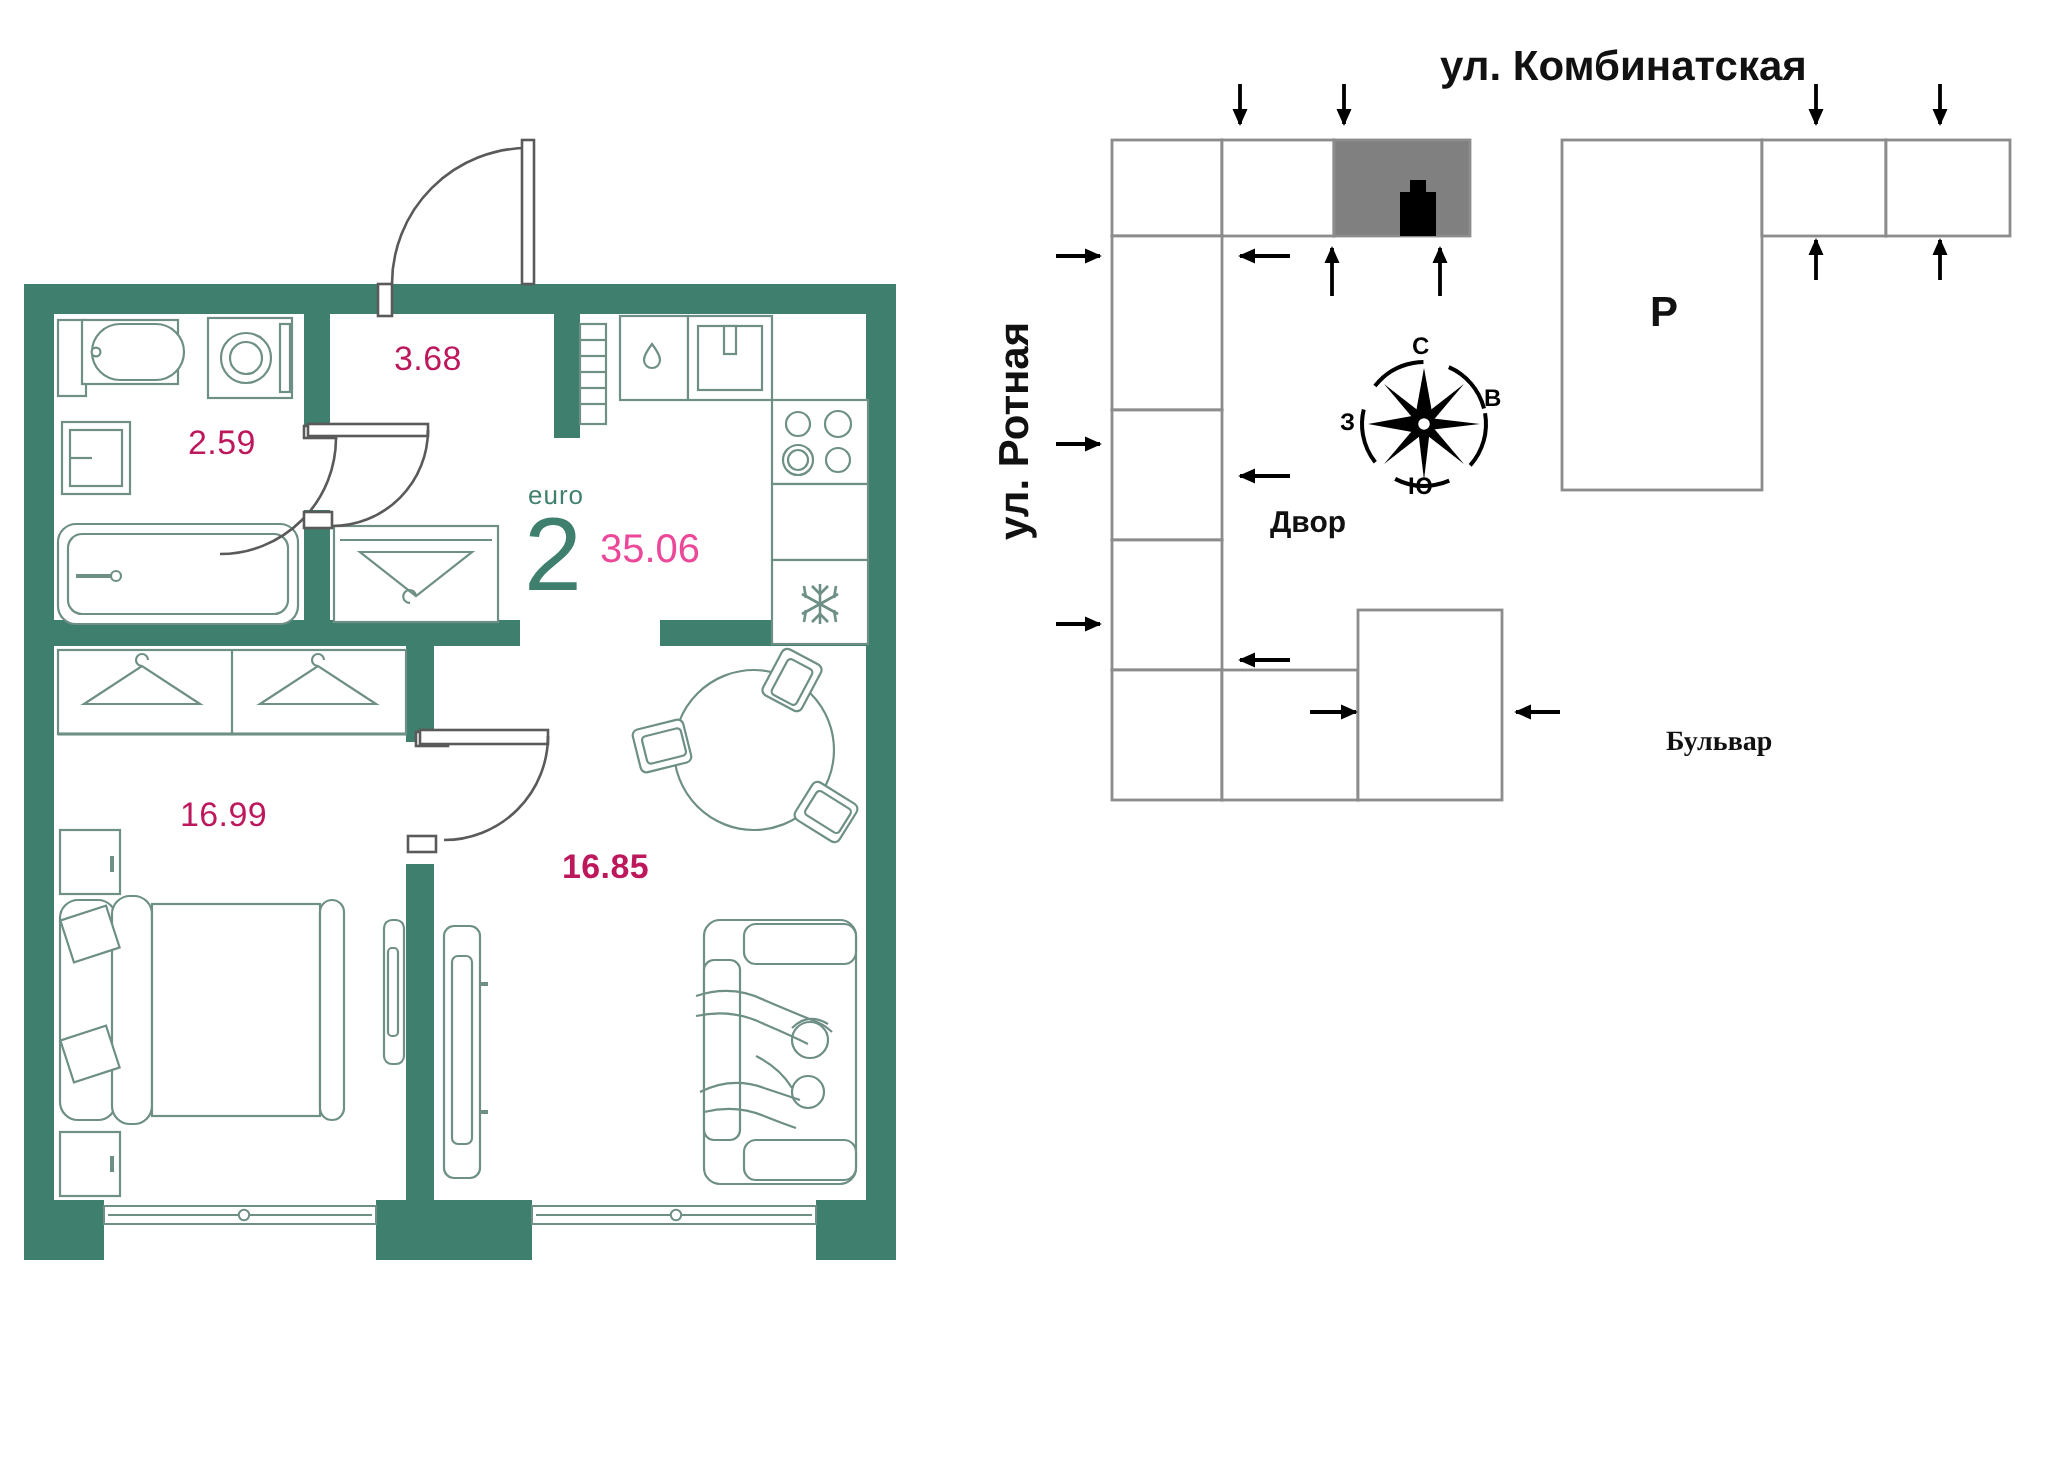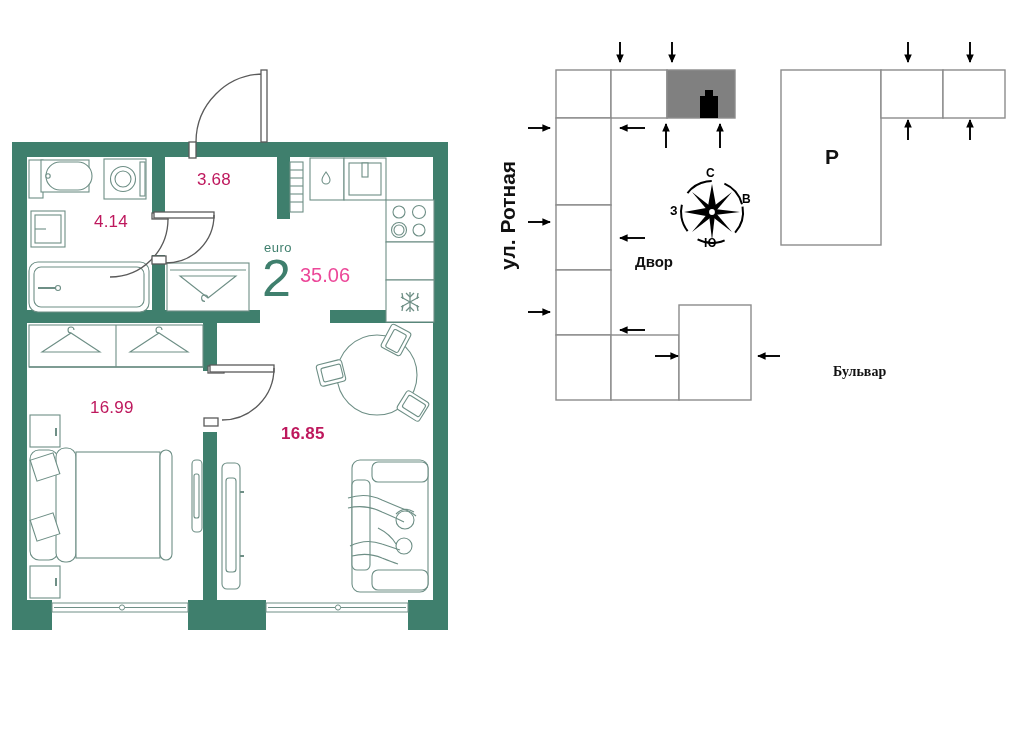--- a/index.html
+++ b/index.html
@@ -253,21 +253,21 @@
         </g>
         <g stroke="#6e8f86" fill="#ffffff" stroke-width="1">
           <rect x="266" y="603" width="142" height="9"></rect>
           <line x1="268" y1="607.5" x2="406" y2="607.5"></line>
           <circle cx="338" cy="607.5" r="2.6" fill="#ffffff"></circle>
         </g>
       </g>
     </svg>
 
     <div class="area-label" style="left:197px;top:170px;">3.68</div>
-    <div class="area-label" style="left:94px;top:212px;">4.14</div>
+    <div class="area-label" style="left:94px;top:212px;">2.59</div>
     <div class="area-label" style="left:90px;top:398px;">16.99</div>
     <div class="area-label" style="left:281px;top:424px;font-weight:bold;">16.85</div>
 
     <div class="euro-word" style="left:264px;top:240px;">euro</div>
     <div class="euro-num" style="left:262px;top:252px;">2</div>
     <div class="total-area" style="left:300px;top:264px;">35.06</div>
   </div>
 
   <div class="abs" style="left:470px;top:0;">
     <svg width="554" height="420" viewBox="0 0 554 420">
@@ -341,19 +341,20 @@
         </g>
         <circle cx="242" cy="212" r="3.6" fill="#fff" stroke="#000" stroke-width="1.4"></circle>
       </g>
     </svg>
 
     <div class="abs" style="left:236px;top:166px;font-size:12px;font-weight:bold;color:#000;">С</div>
     <div class="abs" style="left:272px;top:192px;font-size:12px;font-weight:bold;color:#000;">В</div>
     <div class="abs" style="left:234px;top:236px;font-size:12px;font-weight:bold;color:#000;">Ю</div>
     <div class="abs" style="left:200px;top:204px;font-size:12px;font-weight:bold;color:#000;">З</div>
 
+    <div class="site-label" style="left:250px;top:22px;font-size:21px;">ул. Комбинатская</div>
     <div class="site-label vertical" style="left:26px;top:270px;font-size:21px;">ул. Ротная</div>
     <div class="site-label" style="left:165px;top:253px;font-size:15px;">Двор</div>
     <div class="site-label" style="left:363px;top:364px;font-size:14px;font-family:Liberation Serif, serif;">Бульвар</div>
     <div class="blk-letter" style="left:355px;top:145px;">Р</div>
   </div>
 
 </div>
 
 </body></html>

